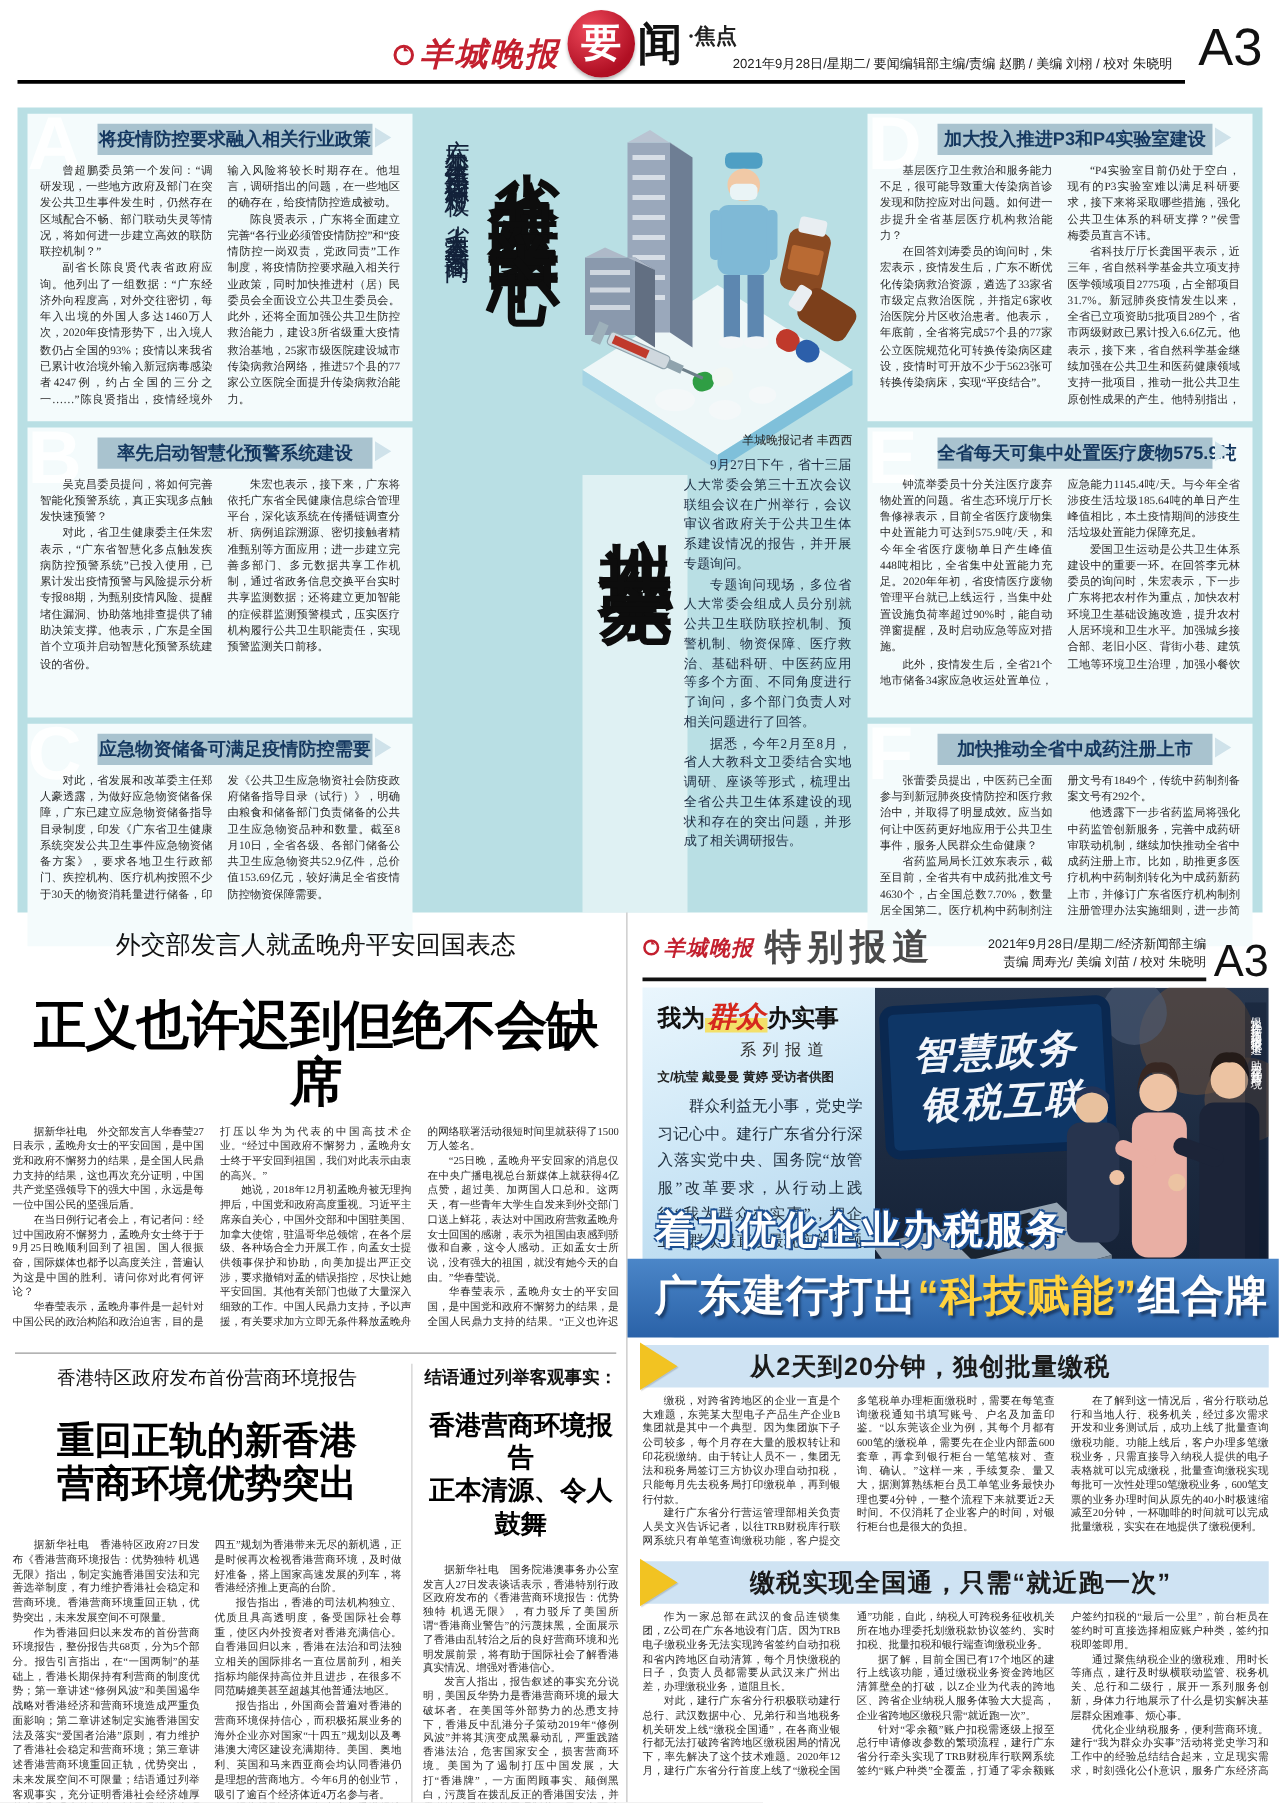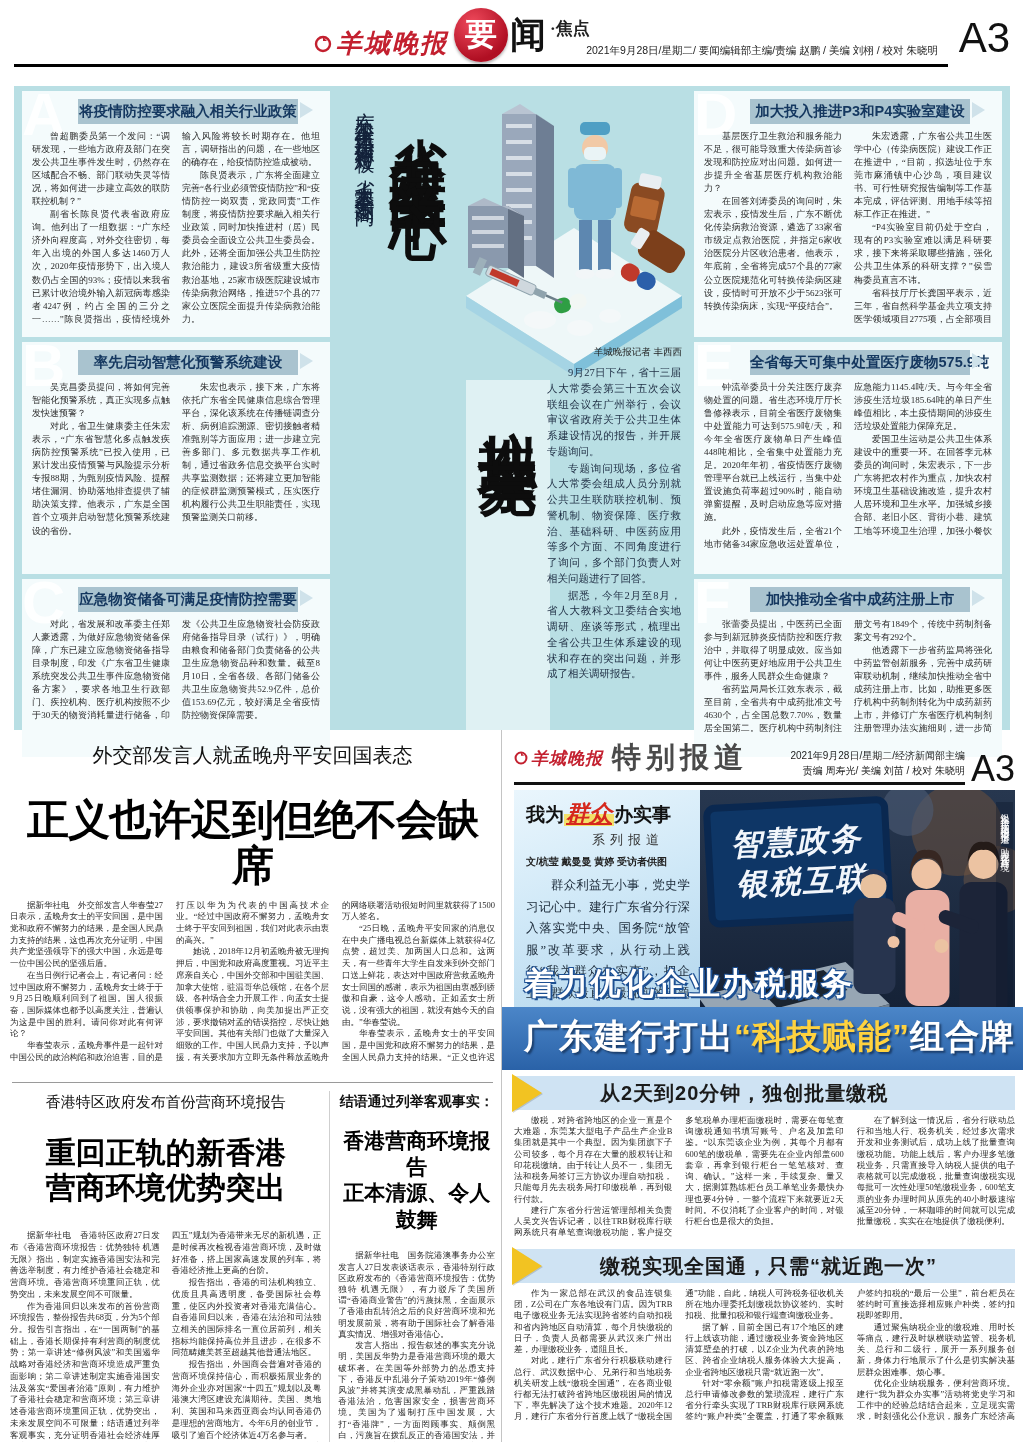--- a/index.html
+++ b/index.html
@@ -99,21 +99,21 @@
         font-family:"Liberation Sans",sans-serif;}
   .sp-pageno{font-size:36px;color:#111;font-family:"Liberation Sans",sans-serif;margin-left:6px;
         line-height:.9;}
   .sp-photo-zone{position:relative;margin-top:5px;height:280px;}
   .sp-left-panel{position:absolute;left:0;top:0;width:186px;height:280px;box-sizing:border-box;
         border-radius:0 0 0 26px;background:linear-gradient(160deg,#eaf6fd 0%,#cfe8f7 40%,#a8cfe9 100%);
         padding:8px 10px 92px 12px;}
   .series-badge{font-family:"Liberation Sans",sans-serif;}
   .series-prefix,.series-suffix{font-size:19px;font-weight:900;color:#111;}
   .series-highlight{font-size:23px;font-weight:900;font-style:italic;color:#d5281e;
-        background:linear-gradient(180deg,rgba(255,234,120,0) 55%,#f3e06a 55%);padding:0 2px;text-decoration:underline;}
+        background:linear-gradient(180deg,rgba(255,234,120,0) 55%,#f3e06a 55%);padding:0 2px;}
   .series-sub{font-size:13px;color:#333;letter-spacing:5px;margin:2px 0 6px 66px;
         font-family:"Liberation Sans",sans-serif;}
   .sp-credit{font-size:10px;font-weight:700;color:#222;margin:2px 0 6px;
         font-family:"Liberation Sans",sans-serif;}
   .sp-intro{font-size:12.5px;line-height:1.72;color:#1c2b3a;text-align:justify;}
   .sp-intro p{margin:0;text-indent:2em;}
   .sp-photo{position:absolute;left:186px;top:0;right:0;height:280px;overflow:hidden;}
   .sp-photo svg{display:block;width:100%;height:100%;}
   .photo-caption{position:absolute;right:2px;top:12px;height:240px;writing-mode:vertical-rl;
         text-orientation:upright;font-size:9px;color:#fff;background:rgba(10,20,40,.35);
@@ -276,21 +276,20 @@
         </div>
     </div>
 
     <div class="col-b">
       <article class="card" style="height:230px">
         <div class="letter">D</div>
         <h2 class="bar"><span>加大投入推进P3和P4实验室建设</span></h2>
         <div class="art-body cols2">
             <p>基层医疗卫生救治和服务能力不足，很可能导致重大传染病首诊发现和防控应对出问题。如何进一步提升全省基层医疗机构救治能力？</p>
             <p>在回答刘涛委员的询问时，朱宏表示，疫情发生后，广东不断优化传染病救治资源，遴选了33家省市级定点救治医院，并指定6家收治医院分片区收治患者。他表示，年底前，全省将完成57个县的77家公立医院规范化可转换传染病区建设，疫情时可开放不少于5623张可转换传染病床，实现“平疫结合”。</p>
-            <p>朱宏透露，广东省公共卫生医学中心（传染病医院）建设工作正在推进中，“目前，拟选址位于东莞市麻涌镇中心沙岛，项目建议书、可行性研究报告编制等工作基本完成，评估评测、用地手续等招标工作正在推进。”</p>
             <p>“P4实验室目前仍处于空白，现有的P3实验室难以满足科研要求，接下来将采取哪些措施，强化公共卫生体系的科研支撑？”侯雪梅委员直言不讳。</p>
             <p>省科技厅厅长龚国平表示，近三年，省自然科学基金共立项支持医学领域项目2775项，占全部项目31.7%。新冠肺炎疫情发生以来，全省已立项资助5批项目289个，省市两级财政已累计投入6.6亿元。他表示，接下来，省自然科学基金继续加强在公共卫生和医药健康领域支持一批项目，推动一批公共卫生原创性成果的产生。他特别指出，将加大财政投入，加快推进P3和P4实验室建设，补上生物安全重大科研实验平台和大中型动物实验室短板。</p>
           </div>
       </article>
       <article class="card" style="height:216px">
         <div class="letter">E</div>
         <h2 class="bar"><span>全省每天可集中处置医疗废物575.9吨</span></h2>
         <div class="art-body cols2">
             <p>钟流举委员十分关注医疗废弃物处置的问题。省生态环境厅厅长鲁修禄表示，目前全省医疗废物集中处置能力可达到575.9吨/天，和今年全省医疗废物单日产生峰值448吨相比，全省集中处置能力充足。2020年年初，省疫情医疗废物管理平台就已上线运行，当集中处置设施负荷率超过90%时，能自动弹窗提醒，及时启动应急等应对措施。</p>
             <p>此外，疫情发生后，全省21个地市储备34家应急收运处置单位，应急能力1145.4吨/天。与今年全省涉疫生活垃圾185.64吨的单日产生峰值相比，本土疫情期间的涉疫生活垃圾处置能力保障充足。</p>

